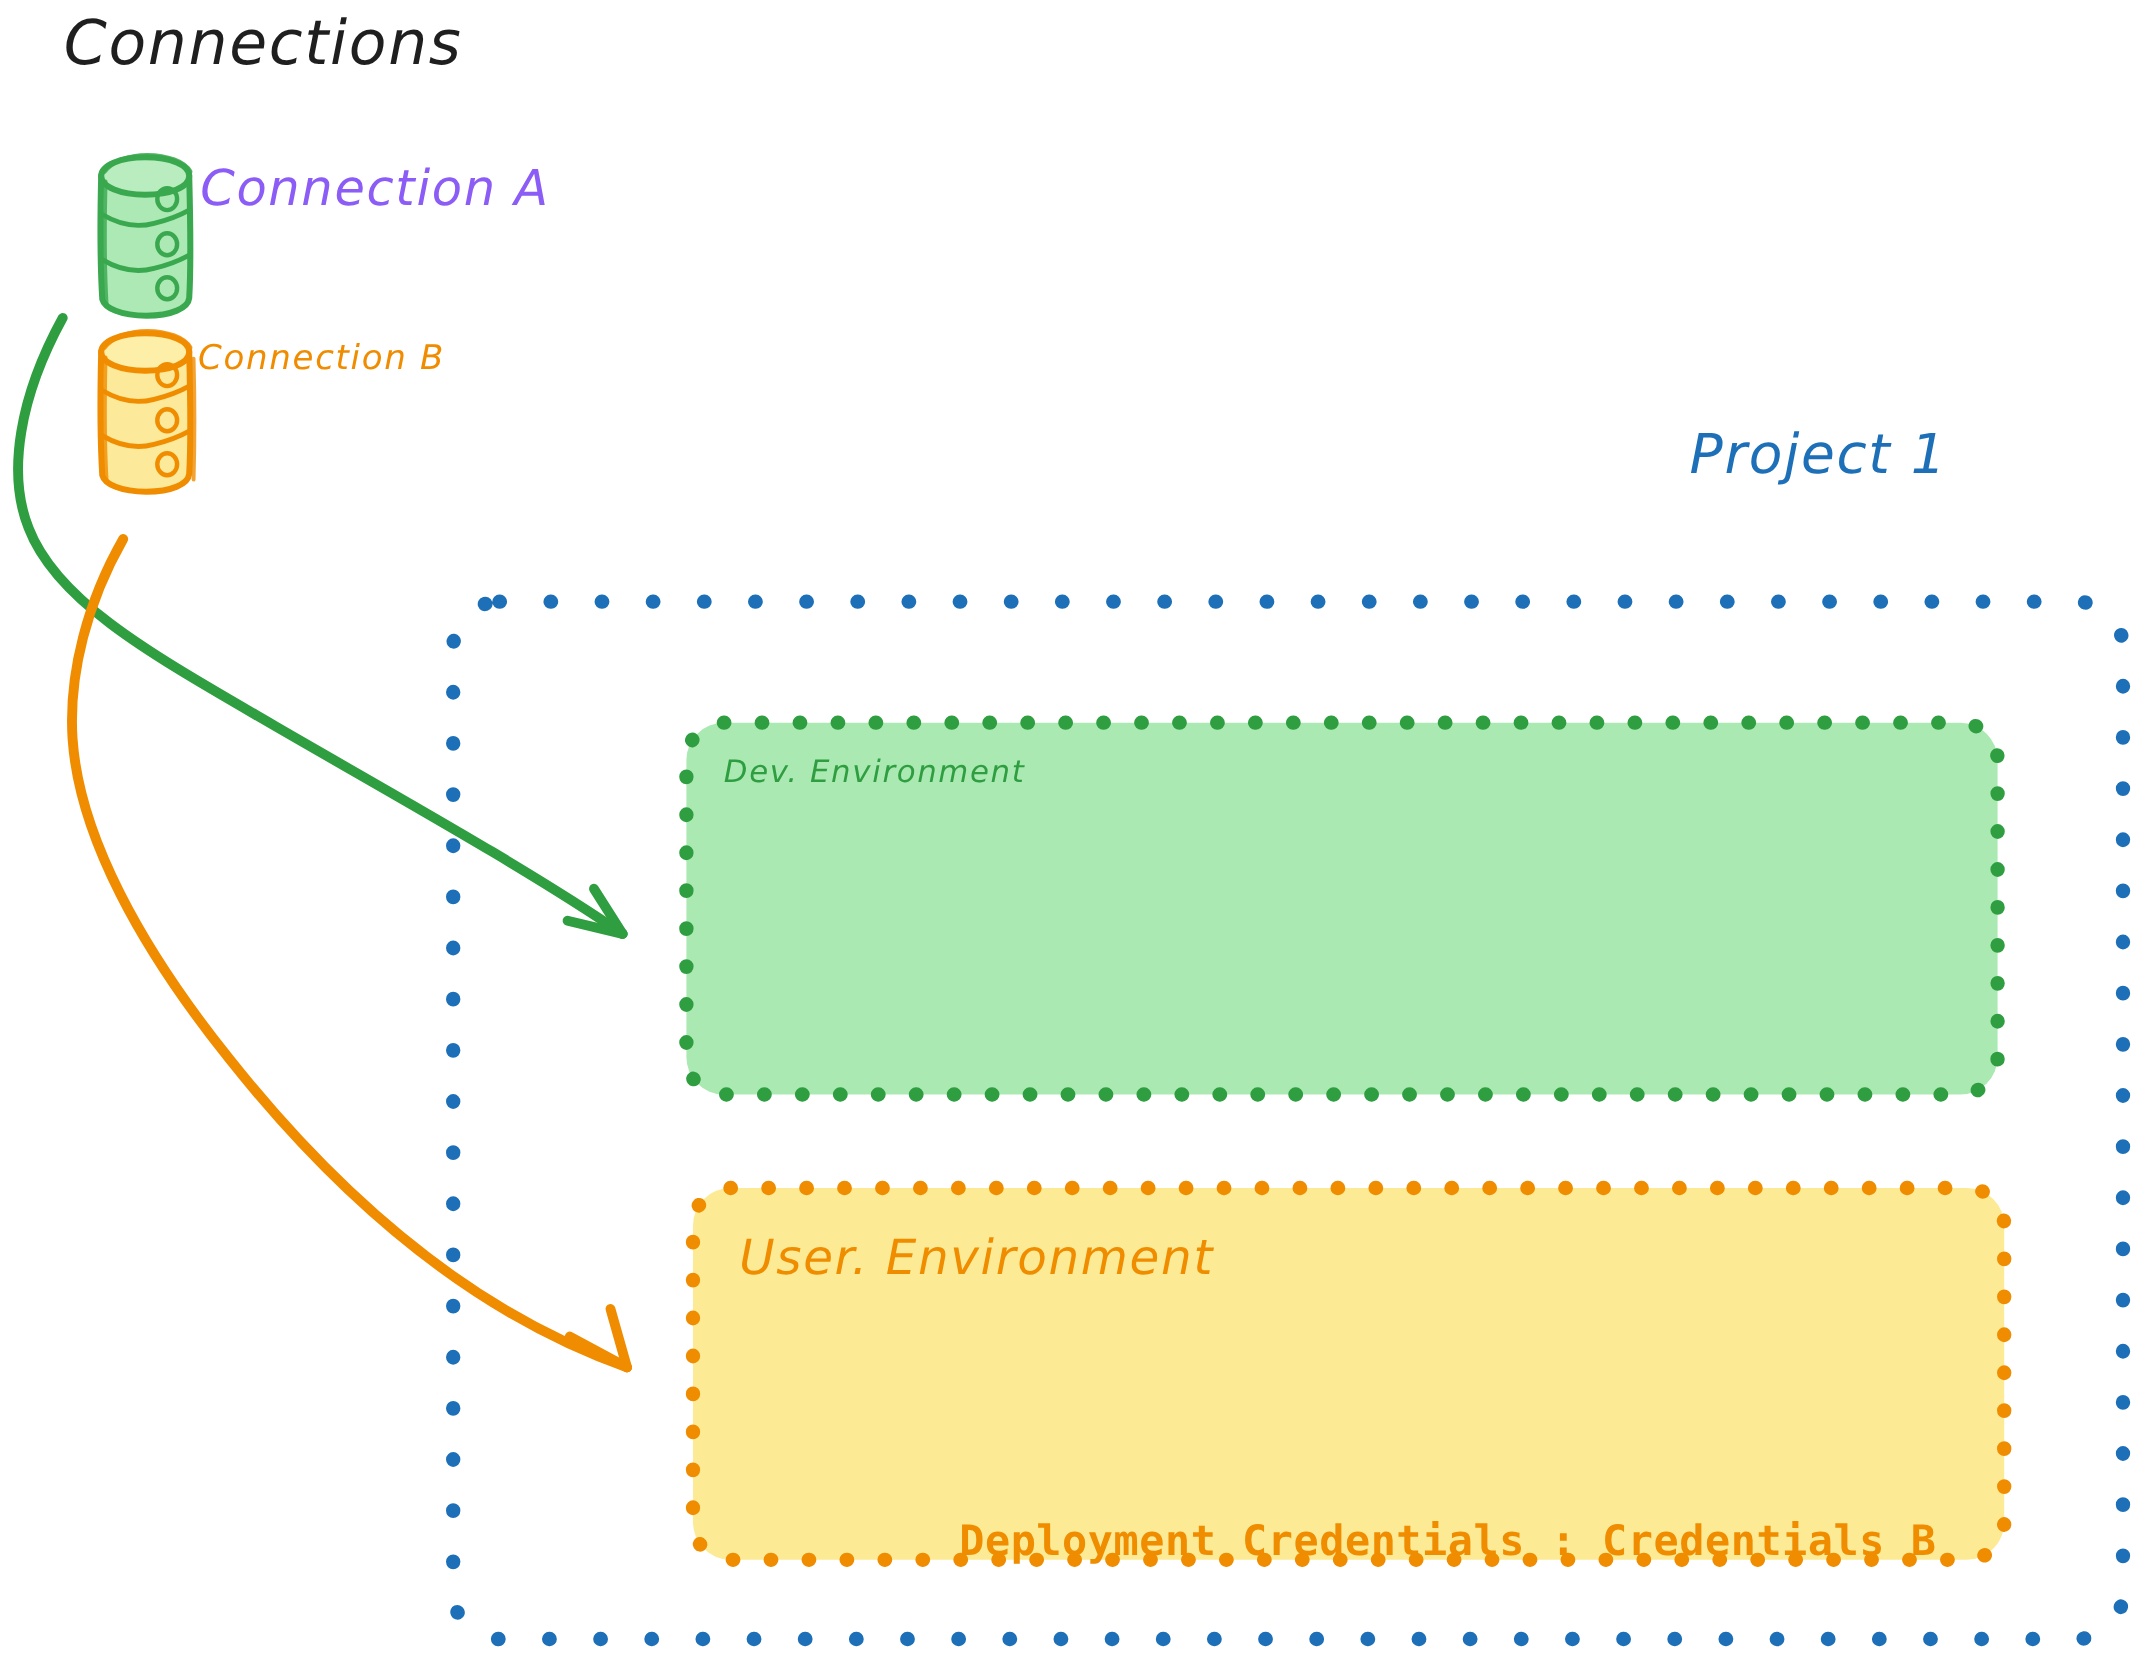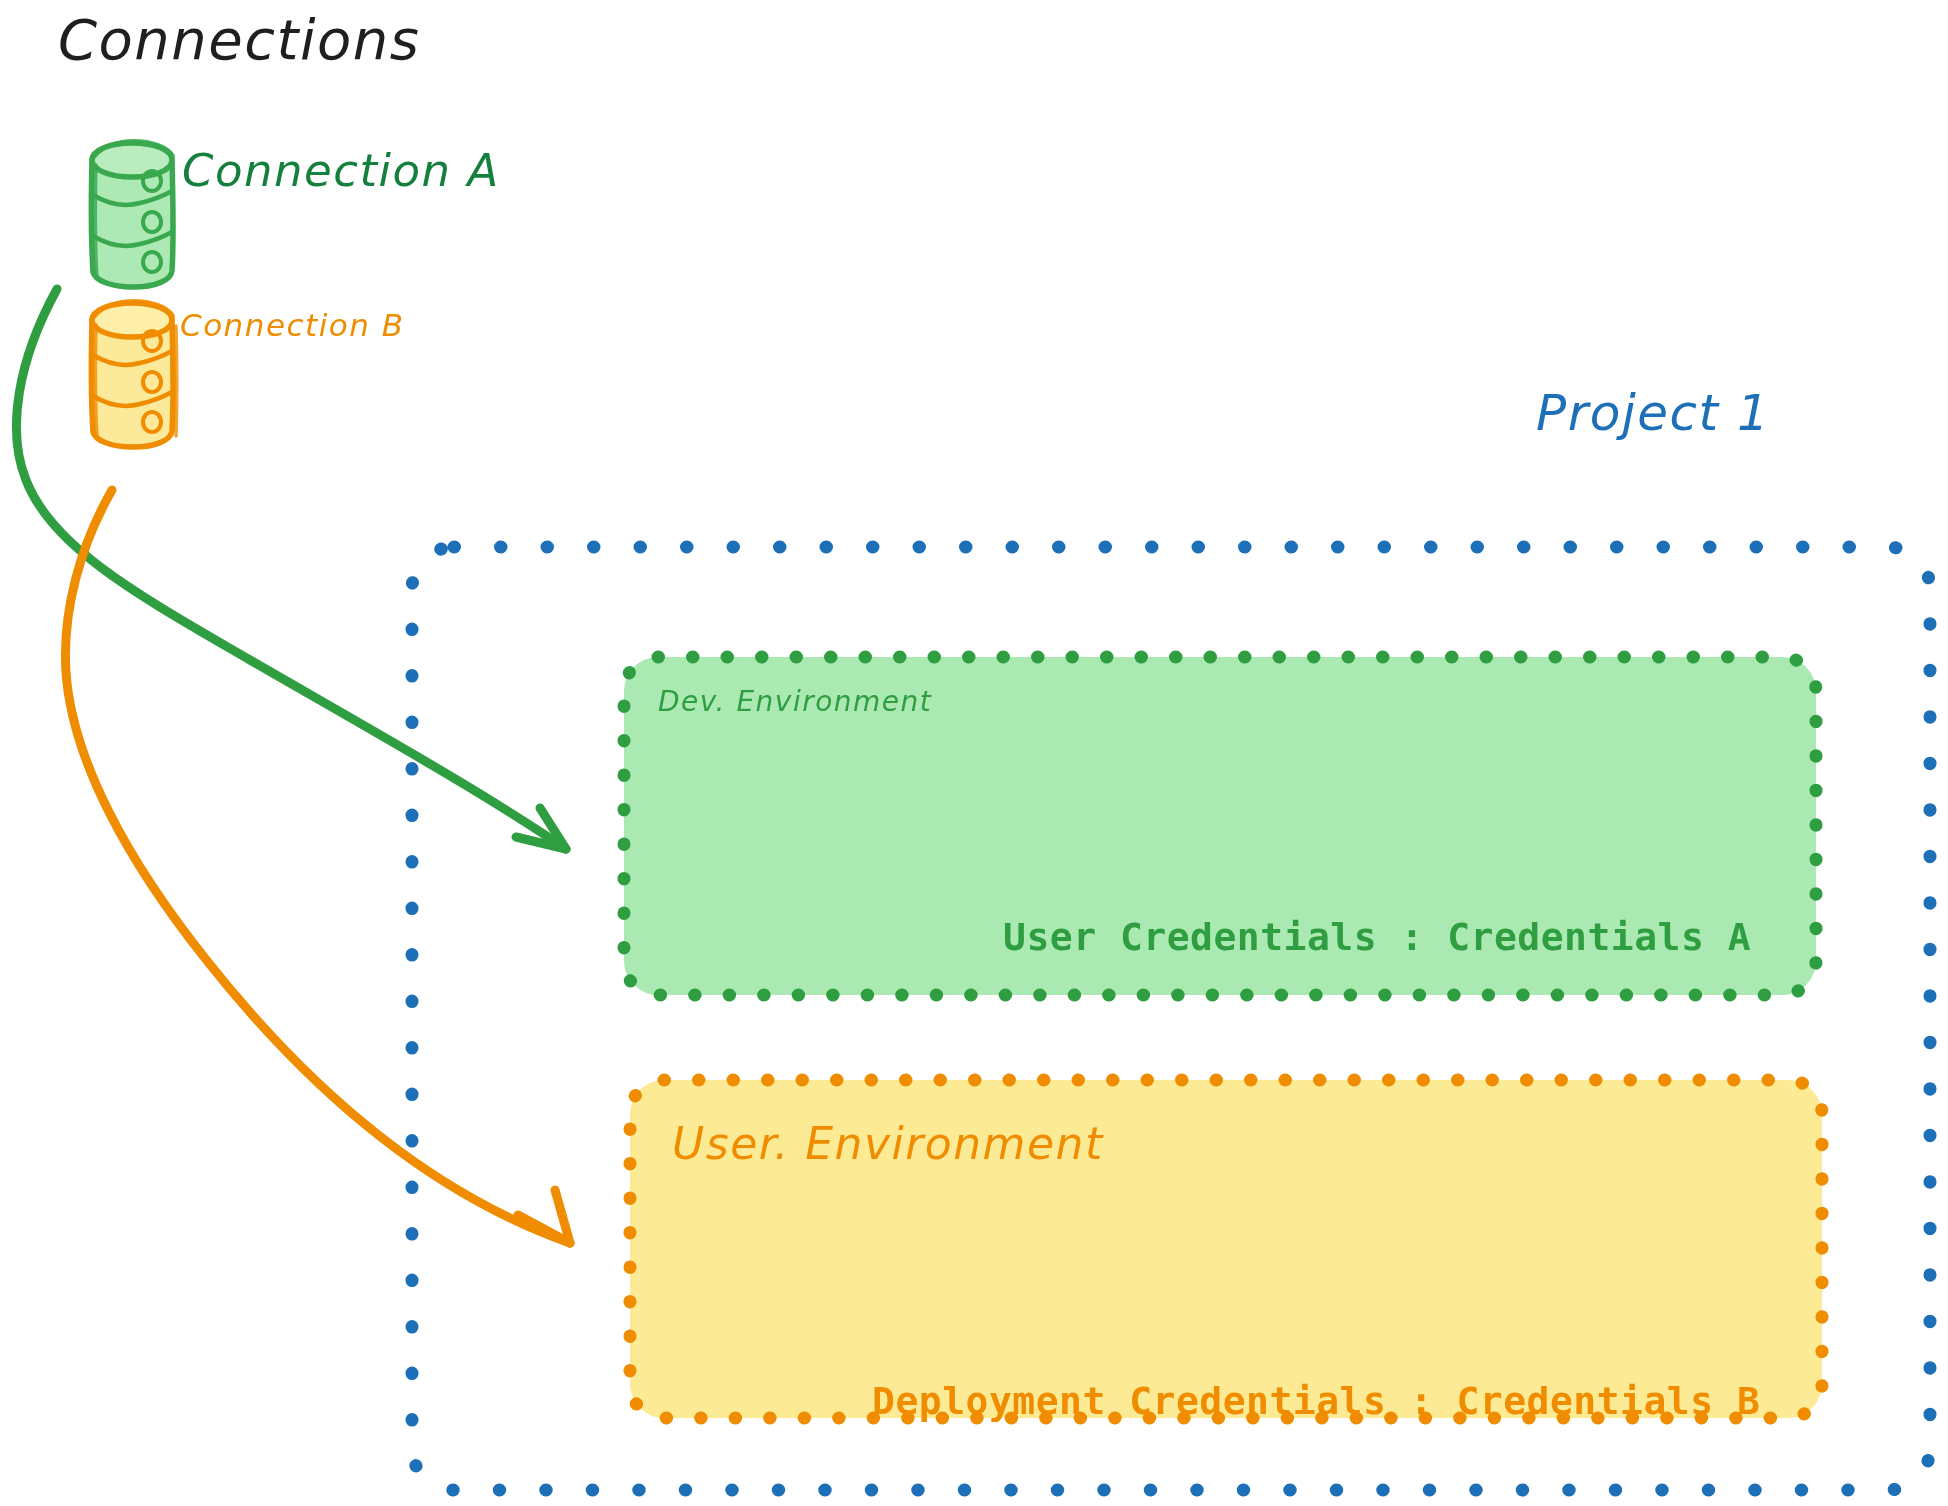--- a/index.html
+++ b/index.html
@@ -44,21 +44,21 @@
     left: 58px;
     top: 12px;
     font-size: 56px;
     color: #1f1f1f;
     text-align: center;
   }
   #label-connection-a {
     left: 182px;
     top: 148px;
     font-size: 45px;
-    color: #15803d;
+    color: #8b5cf6;
   }
   #label-connection-b {
     left: 180px;
     top: 310px;
     font-size: 31px;
     color: #f08c00;
   }
   #label-project-1 {
     left: 1536px;
     top: 340px;
@@ -164,19 +164,18 @@
   <div class="txt hand" id="title-connections">Connections</div>
 
   <div class="txt hand" id="label-connection-a">Connection A</div>
 
   <div class="txt hand" id="label-connection-b">Connection B</div>
 
   <div class="txt hand" id="label-project-1">Project 1</div>
 
   <div class="txt hand" id="label-dev-env">Dev. Environment</div>
 
-  <div class="txt mono" id="label-dev-cred">User Credentials : Credentials A</div>
 
   <div class="txt hand" id="label-prod-env">User. Environment</div>
 
   <div class="txt mono" id="label-prod-cred">Deployment Credentials : Credentials B</div>
 
 </div>
 
 </body></html>

